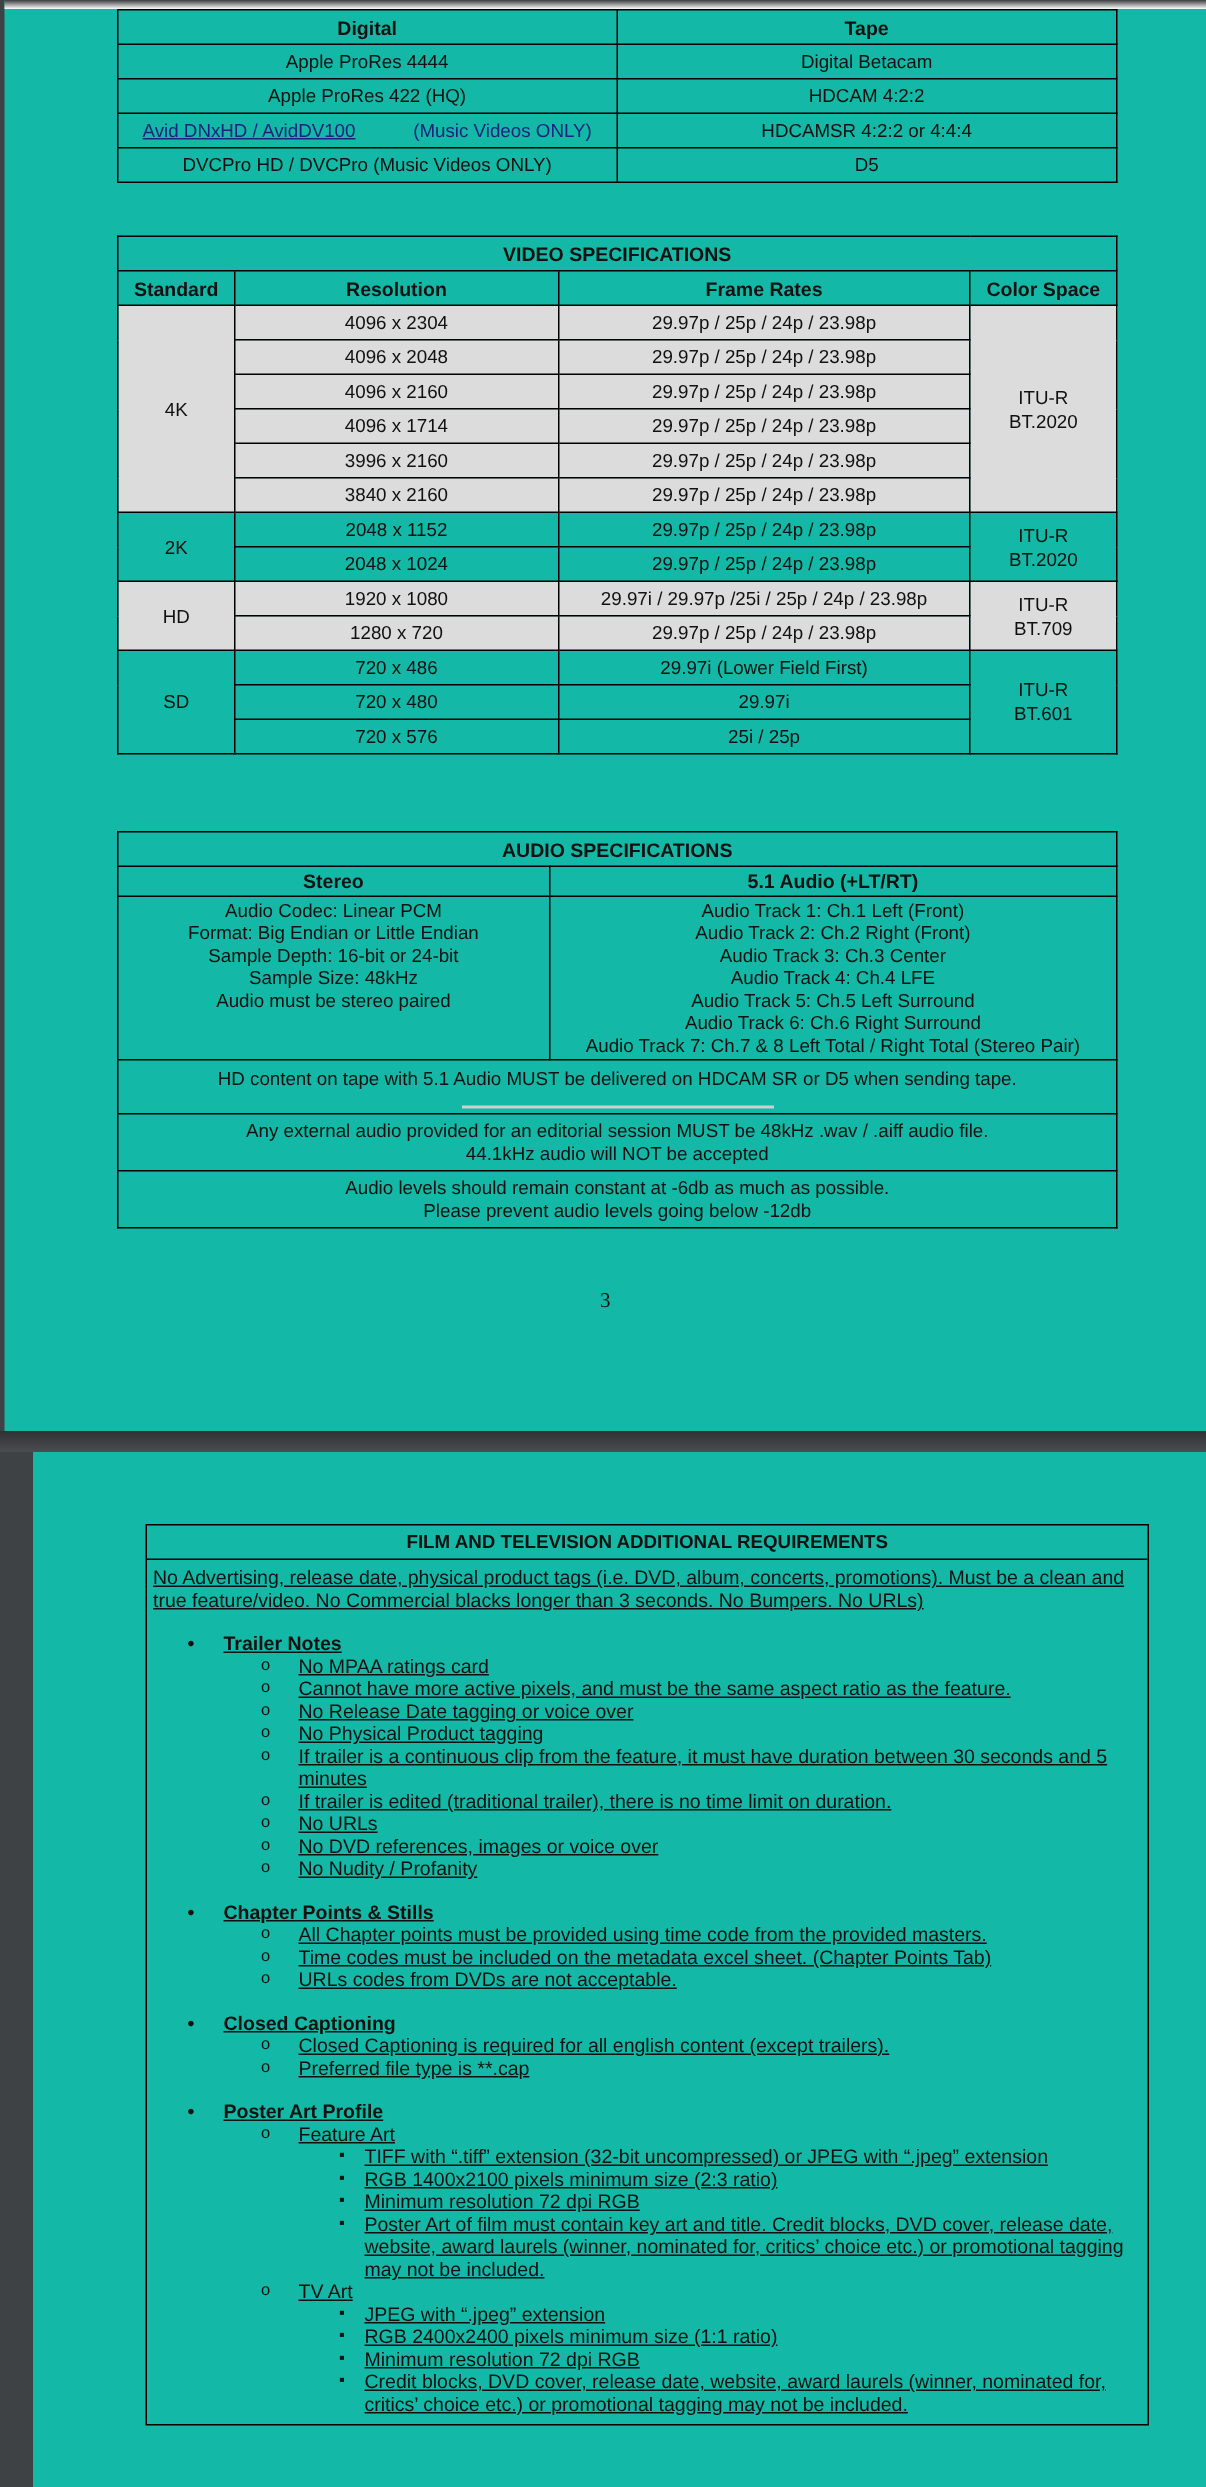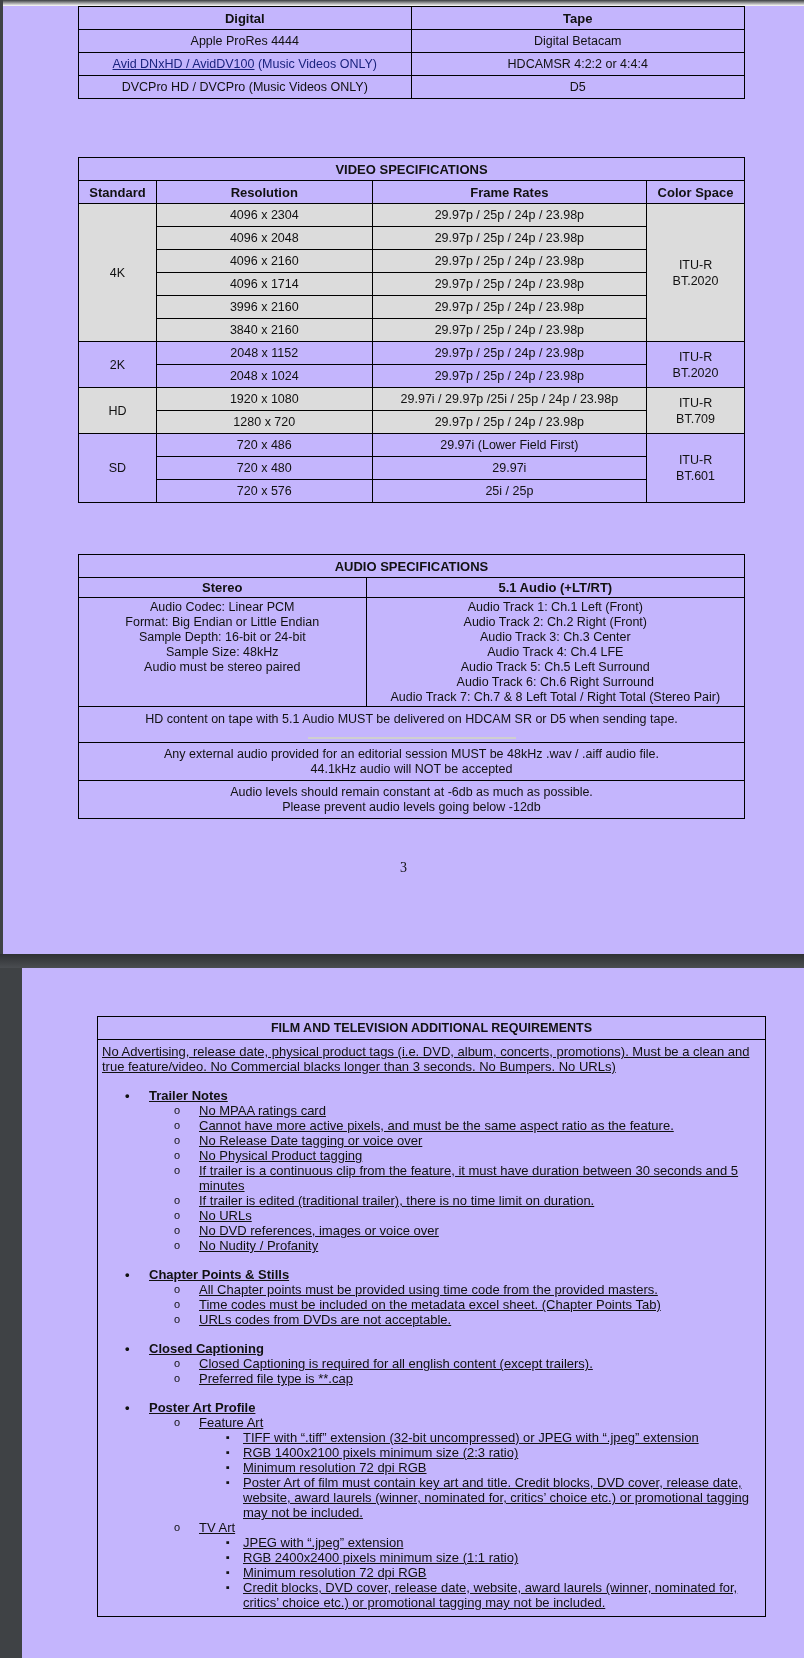--- a/index.html
+++ b/index.html
@@ -3,39 +3,39 @@
 <meta charset="utf-8">
 <style>
   html, body { margin:0; padding:0; }
   body {
     width:804px; height:1658px; overflow:hidden; position:relative;
     background:#3f4245;
     font-family:"Liberation Sans", sans-serif;
     color:#111;
   }
   .page {
-    position:absolute; left:3px; right:0; background:#c4b5fd;
+    position:absolute; left:3px; right:0; background:#14b8a6;
   }
   #page1 { top:0; height:954px; }
   #page1::before {
     content:""; position:absolute; left:0; right:0; top:0; height:6px;
     background:linear-gradient(#3a3d40,#d8d8d8 80%,#fff);
   }
   #page2 { top:968px; height:690px;margin-left:19px; }
   .gap-shade {
     position:absolute; left:0; right:0; top:954px; height:14px;
     background:linear-gradient(#2f3134,#4a4d51);
   }
   table { border-collapse:collapse; position:absolute; left:75px; width:667px; }
   td, th { border:1px solid #000; text-align:center; font-size:12.5px; padding:0; font-weight:normal; }
   th { font-weight:bold; font-size:13px; }
   #format-table { top:6px; }
   #format-table td, #format-table th { height:22px; }
   .link { color:#1a237e; text-decoration:underline; }
-  .blue { color:#1a237e; }
+  .blue { color:#1a237e;padding-left:35px; }
   #video-table { top:157px; }
   #video-table td, #video-table th { height:22px; }
   .gray { background:#dcdcdc; }
   #audio-table { top:554px; }
   #audio-table td, #audio-table th { line-height:15px; }
   .title-cell { height:22px; }
   .subhead { height:20px; }
   .multi div { font-size:12.5px; }
   .note-cell { padding:4px 0 3px 0 !important; }
   .artifact { width:208px; height:2px; background:#cfcfcf; margin:10px auto 0; }
@@ -69,20 +69,24 @@
         <col style="width:334px">
       </colgroup>
     <tbody>
         <tr>
       <th>Digital</th>
       <th>Tape</th>
     </tr>
     <tr>
       <td>Apple ProRes 4444</td>
       <td>Digital Betacam</td>
+    </tr>
+    <tr>
+      <td>Apple ProRes 422 (HQ)</td>
+      <td>HDCAM 4:2:2</td>
     </tr>
     <tr>
       <td><span class="link">Avid DNxHD / AvidDV100</span><span class="blue"> (Music Videos ONLY)</span></td>
       <td>HDCAMSR 4:2:2 or 4:4:4</td>
     </tr>
     <tr>
       <td>DVCPro HD / DVCPro (Music Videos ONLY)</td>
       <td>D5</td>
     </tr>
   </tbody>

